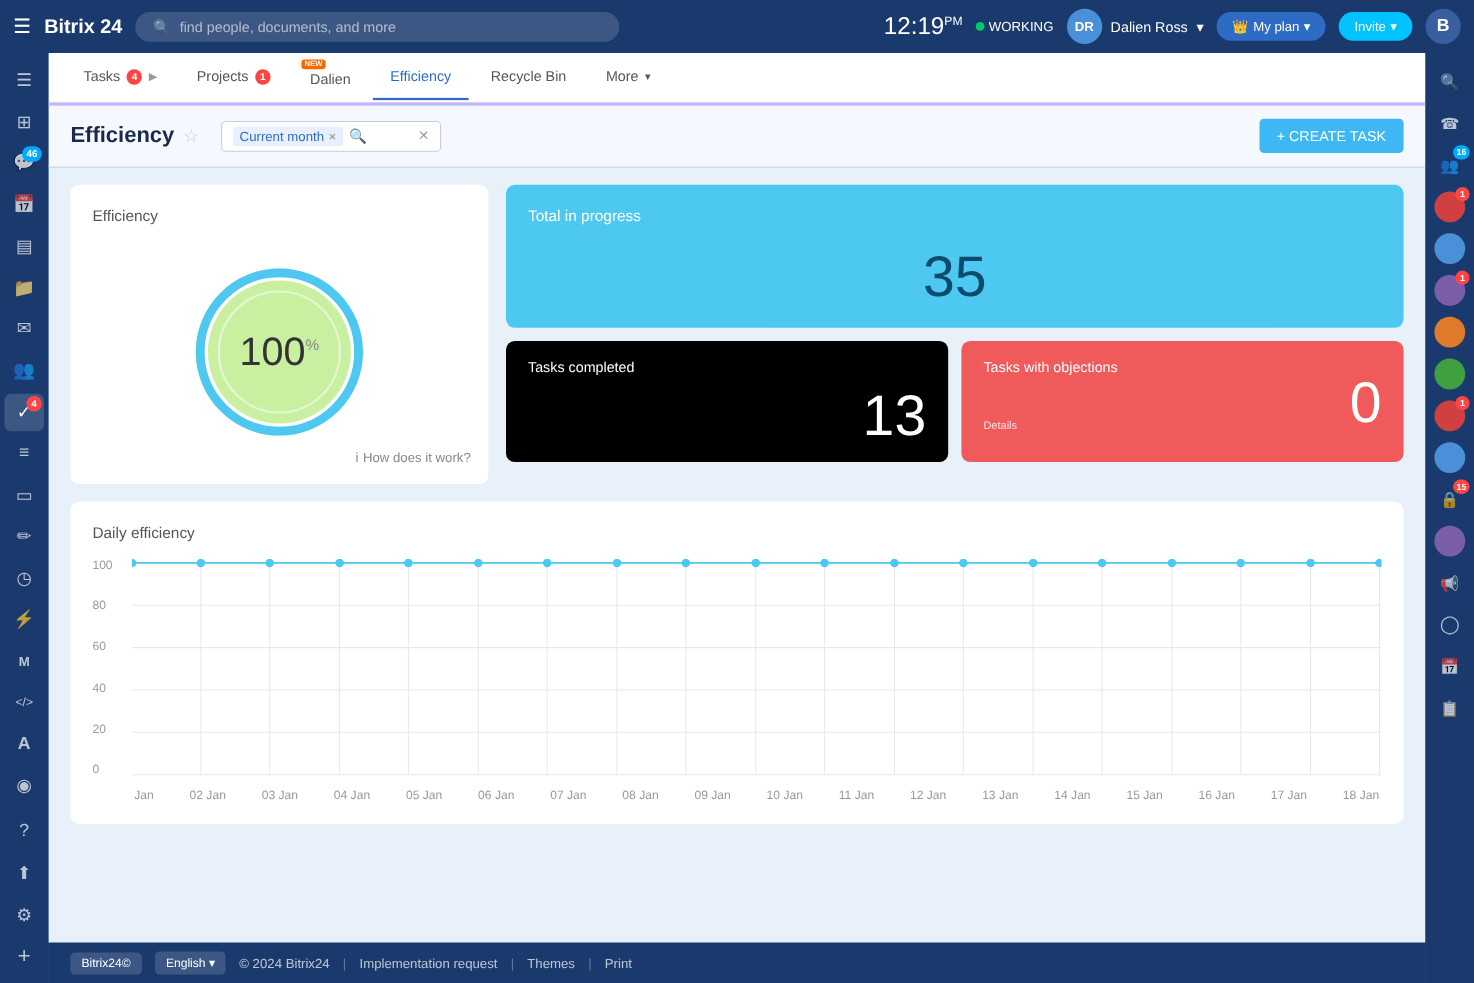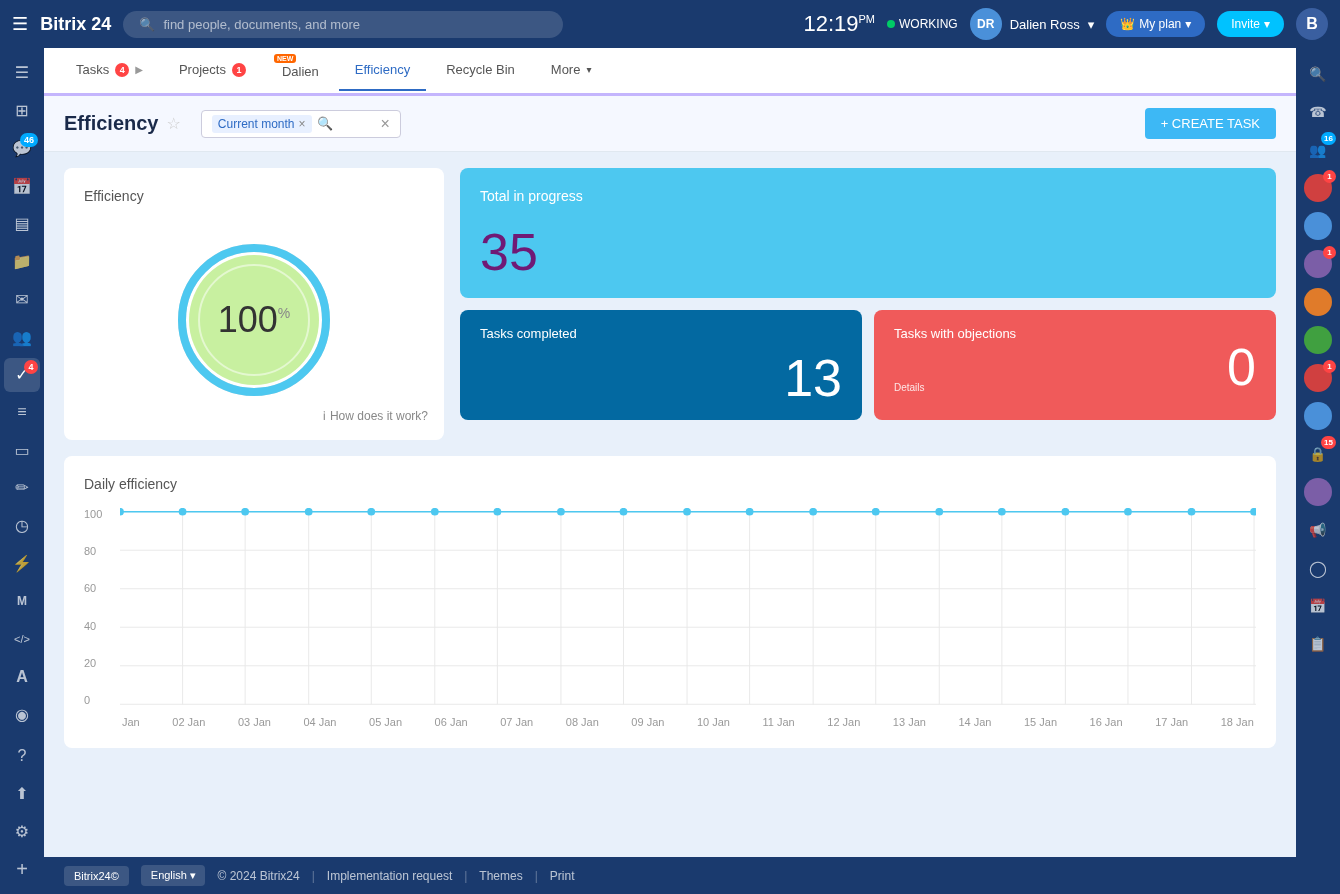--- a/index.html
+++ b/index.html
@@ -68,24 +68,24 @@
     .donut-center { position: absolute; top: 50%; left: 50%; transform: translate(-50%, -50%); text-align: center; }
     .donut-percent { font-size: 36px; font-weight: 300; color: #333; }
     .donut-percent-sign { font-size: 14px; color: #888; vertical-align: top; margin-top: 6px; display: inline-block; }
 
     .how-it-works { position: absolute; bottom: 16px; right: 16px; font-size: 12px; color: #888; display: flex; align-items: center; gap: 4px; cursor: pointer; }
 
     
     .stats-right { flex: 1; display: flex; flex-direction: column; gap: 12px; }
     .total-progress-card { background: #4dc8f0; border-radius: 8px; padding: 20px; flex: 0 0 130px; display: flex; flex-direction: column; justify-content: space-between; }
     .total-progress-title { color: white; font-size: 14px; font-weight: 500; }
-    .total-progress-num { color: #701a75; font-size: 52px; font-weight: 300; text-align: left; line-height: 1; }
+    .total-progress-num { color: #0c4a6e; font-size: 52px; font-weight: 300; text-align: center; line-height: 1; }
 
     .bottom-cards { display: flex; gap: 12px; }
-    .tasks-completed-card { background: #0369a1; border-radius: 8px; padding: 16px 20px; flex: 1; display: flex; flex-direction: column; justify-content: space-between; min-height: 110px; }
+    .tasks-completed-card { background: #000000; border-radius: 8px; padding: 16px 20px; flex: 1; display: flex; flex-direction: column; justify-content: space-between; min-height: 110px; }
     .tasks-objections-card { background: #f05a5a; border-radius: 8px; padding: 16px 20px; flex: 1; display: flex; flex-direction: column; min-height: 110px; }
     .stat-card-title { color: white; font-size: 13px; font-weight: 500; }
     .stat-card-num { color: white; font-size: 52px; font-weight: 300; text-align: right; line-height: 1; }
     .stat-card-details { color: rgba(255,255,255,0.85); font-size: 10px; cursor: pointer; }
 
     
     .daily-chart-card { background: white; border-radius: 8px; padding: 20px; }
 
     
     .right-sidebar { width: 44px; background: #1a3a6e; display: flex; flex-direction: column; align-items: center; padding: 8px 0; gap: 2px; flex-shrink: 0; }

